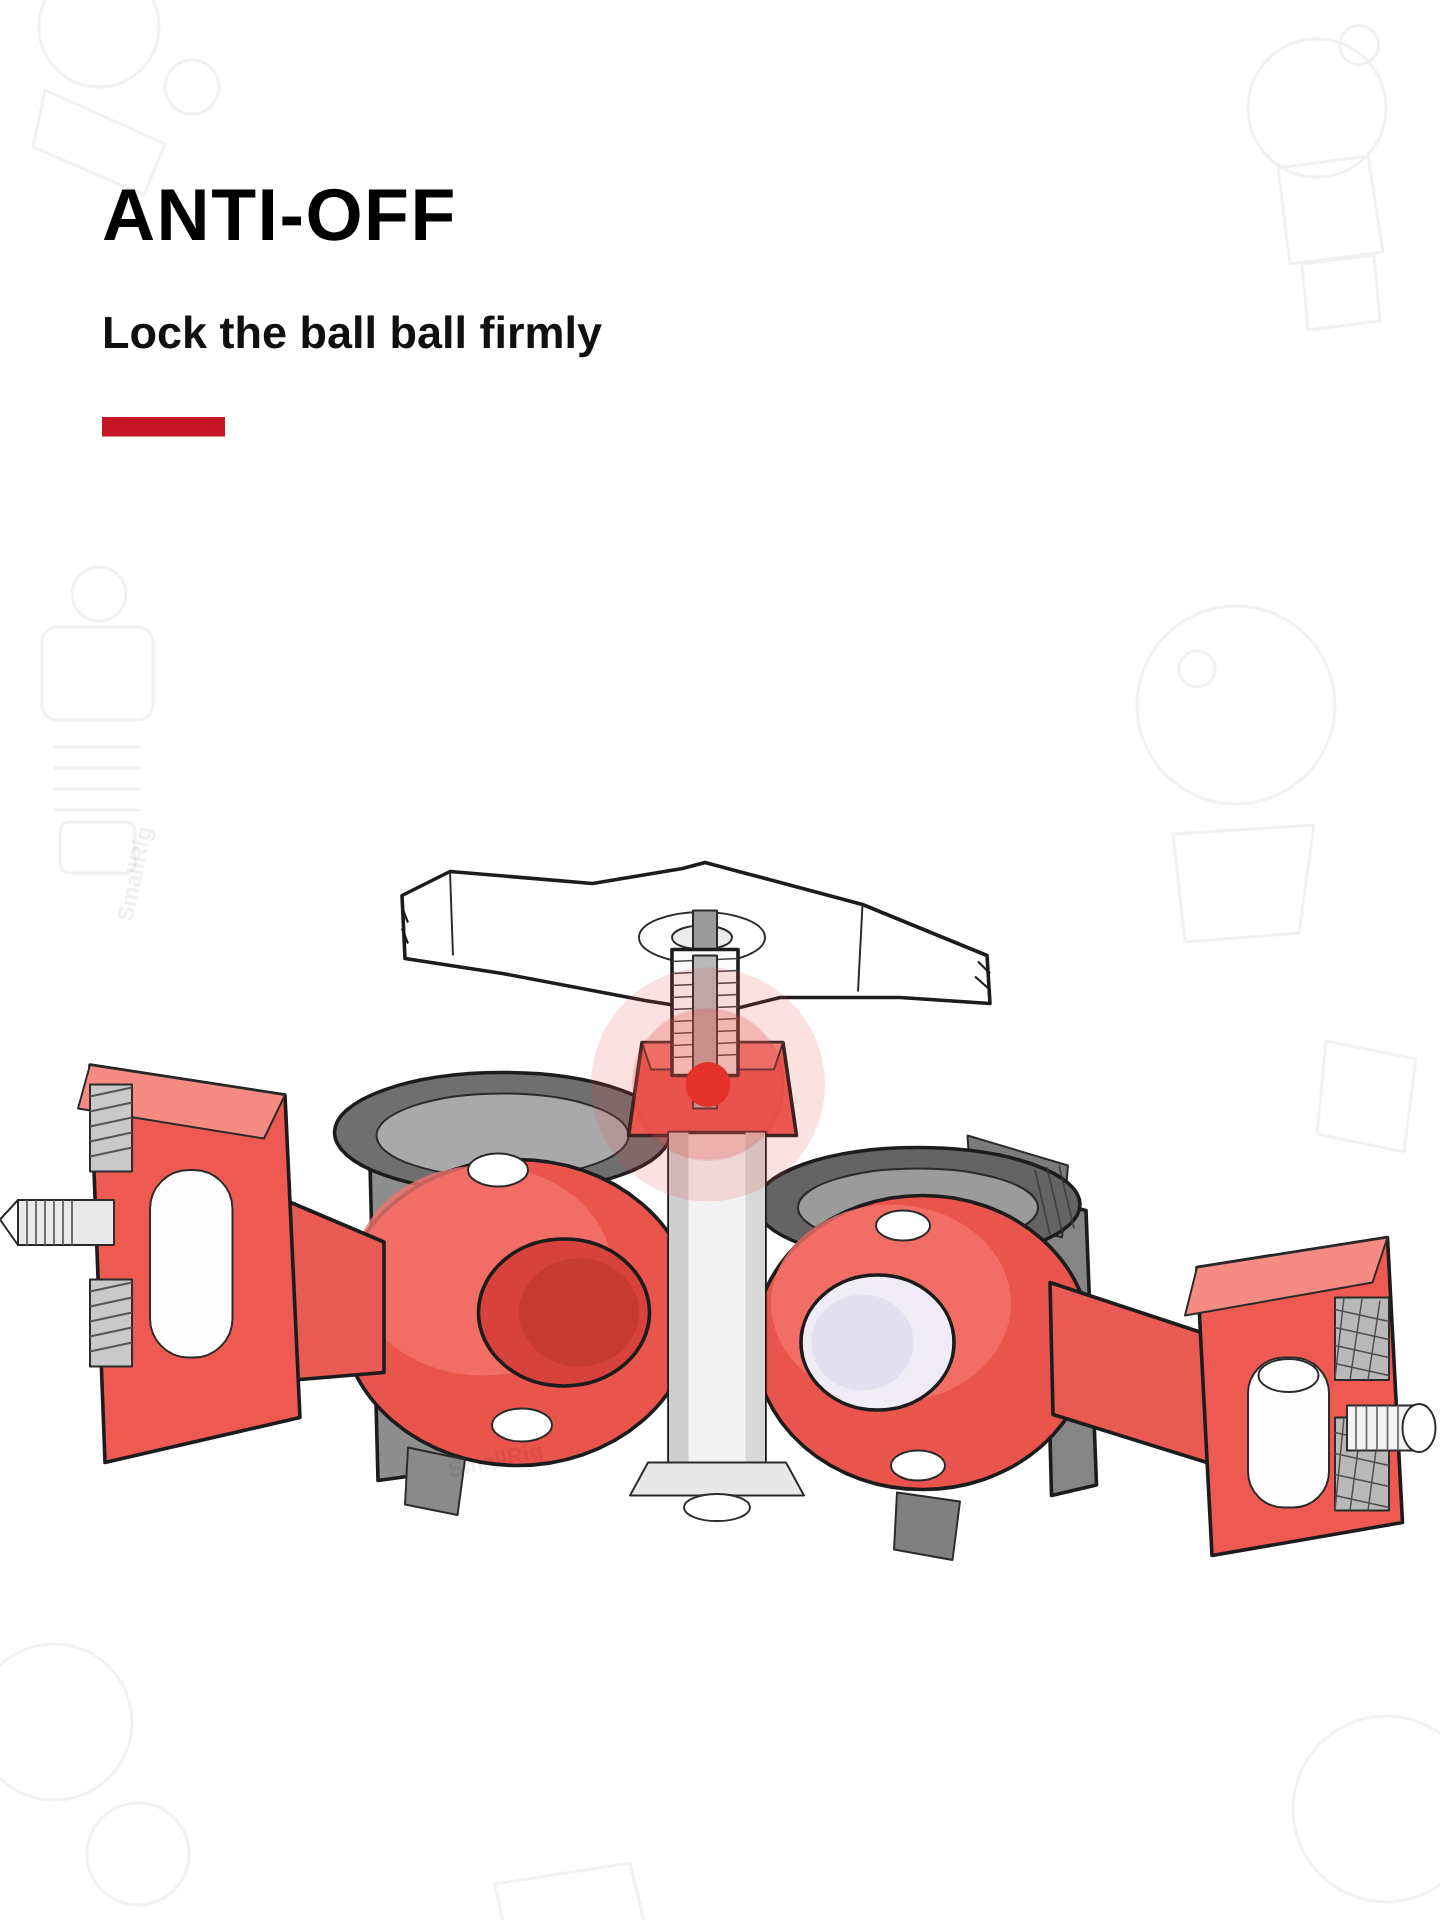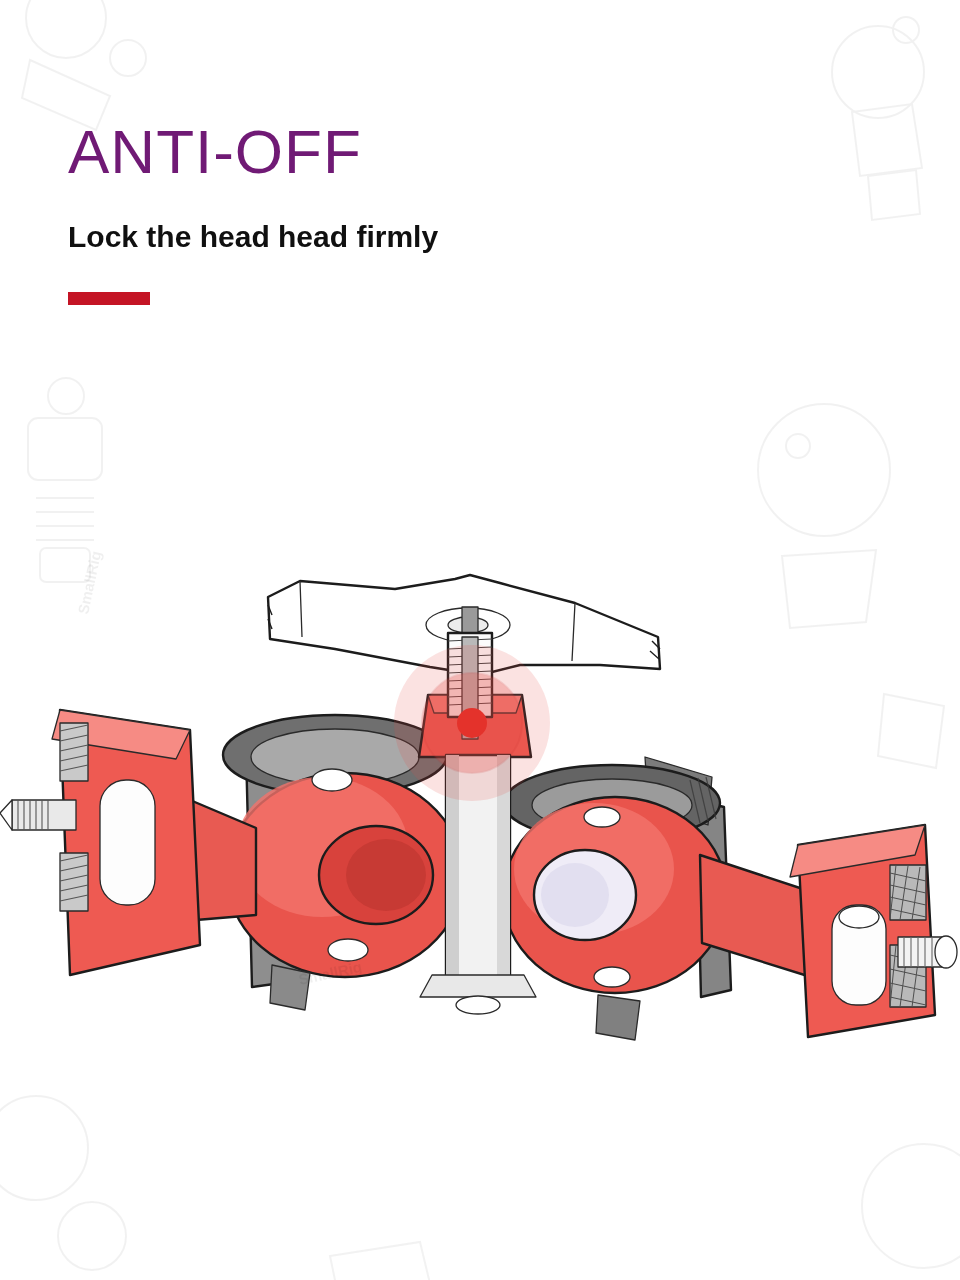--- a/index.html
+++ b/index.html
@@ -5,22 +5,22 @@
   html,body{margin:0;padding:0;}
   body{background:#f4f4f4;font-family:"Liberation Sans", sans-serif;}
   .page{
     position:relative;width:960px;height:1280px;margin:0 auto;
     background:#ffffff;overflow:hidden;
   }
   .bg-sketch{position:absolute;inset:0;z-index:0;pointer-events:none;}
   .content{position:relative;z-index:1;}
   .header{padding:118px 0 0 68px;}
   .title{
-    margin:0;color:#701a75;font-size:62px;line-height:1.1;
-    font-weight:400;letter-spacing:1px;
+    margin:0;color:#000000;font-size:49px;line-height:1.1;
+    font-weight:700;letter-spacing:1px;
   }
   .title span{display:block;}
   .subtitle{
     margin:34px 0 0 0;color:#101010;font-size:30px;font-weight:700;
   }
   .divider{
     margin-top:38px;width:82px;height:13px;background:#c41425;
   }
   .figure{position:absolute;left:0;top:535px;width:960px;height:540px;z-index:1;}
   .figure svg{display:block;width:100%;height:100%;}
@@ -61,21 +61,21 @@
       <circle cx="924" cy="1206" r="62"></circle>
       <path d="M330,1256 L420,1242 L432,1292 L340,1304 Z"></path>
     </g>
   </svg>
 
   <div class="content">
     <div class="header">
       <h1 class="title">
         <span>ANTI-OFF</span>
       </h1>
-      <p class="subtitle">Lock the head head firmly</p>
+      <p class="subtitle">Lock the ball ball firmly</p>
       <div class="divider"></div>
     </div>
   </div>
 
   <div class="figure">
     <svg viewBox="0 0 960 520" xmlns="http://www.w3.org/2000/svg" aria-hidden="true">
 
       <g>
         <polygon class="outline" points="246,205 296,195 303,435 252,442" fill="#8e8e8e"></polygon>
         <polygon class="outline" points="696,255 724,262 731,445 701,452" fill="#858585"></polygon>

